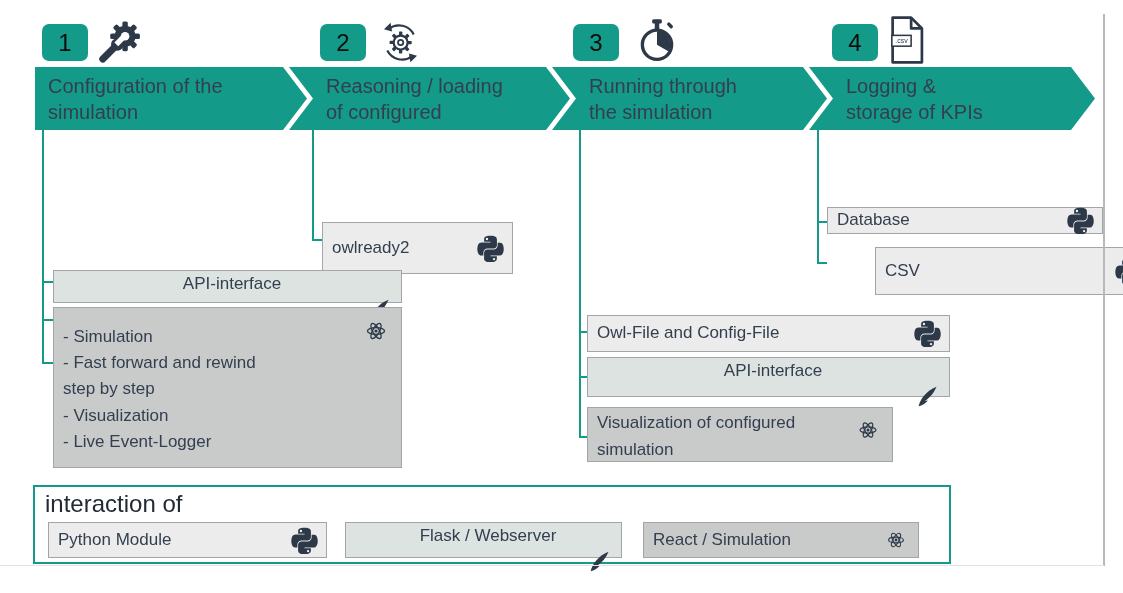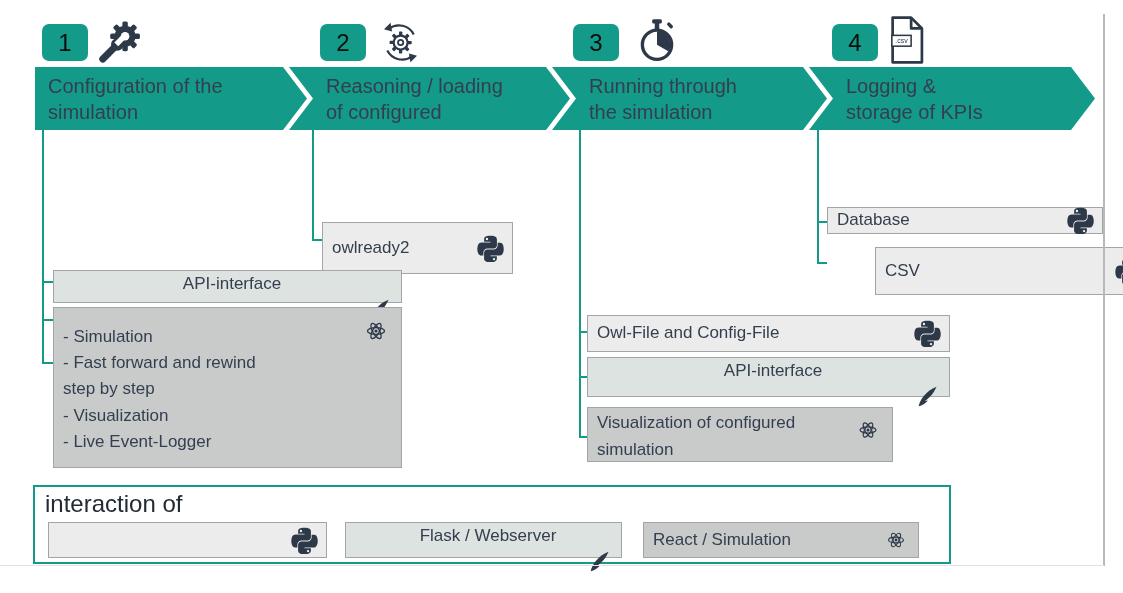--- a/index.html
+++ b/index.html
@@ -222,20 +222,21 @@
   <div class="box light" style="left:875px;top:247px;width:276px;height:48px">
     <span class="box-label">CSV</span>
     <svg class="tech-icon" width="27" height="27">
         <use href="#sym-python"></use>
       </svg>
   </div>
 
   <div class="legend-frame"></div>
   <div class="legend-title">interaction of</div>
   <div class="box light" style="left:48px;top:522px;width:279px;height:36px">
+    <span class="box-label">Python Module</span>
     <svg class="tech-icon" width="27" height="27">
         <use href="#sym-python"></use>
       </svg>
   </div>
   <div class="box mid" style="left:345px;top:522px;width:277px;height:36px">
     <span class="box-label">Flask / Webserver</span>
     <svg class="tech-icon" width="26" height="26">
         <use href="#sym-feather"></use>
       </svg>
   </div>

